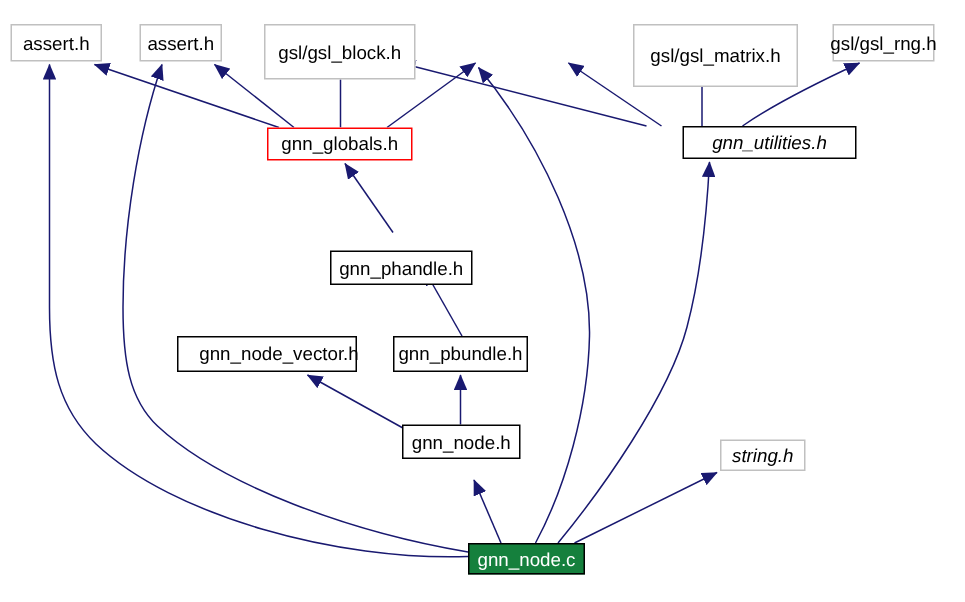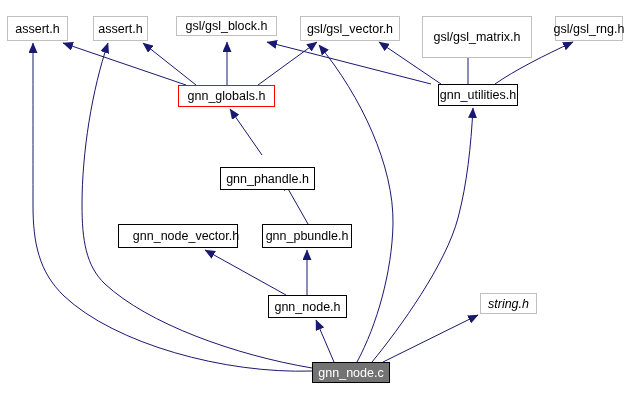--- a/index.html
+++ b/index.html
@@ -4,21 +4,21 @@
 <style>
   html,body{margin:0;padding:0;background:#ffffff;}
   #stage{position:relative;width:643px;height:401px;background:#ffffff;overflow:hidden;
          font-family:"Liberation Sans", sans-serif;}
   #edges{position:absolute;left:0;top:0;width:643px;height:401px;}
   .node{position:absolute;box-sizing:border-box;background:#ffffff;border:1px solid #000000;
         display:flex;align-items:center;justify-content:center;
         font-size:12.5px;color:#000000;white-space:nowrap;cursor:pointer;}
   .node.ext{border-color:#c0c0c0;}
   .node.hl{border-color:#ff0000;}
-  .node.focus{background:#737373;color:#ffffff;border-color:#000000;}
+  .node.focus{background:#15803d;color:#ffffff;border-color:#000000;}
   path.edge{fill:none;stroke:#191970;stroke-width:1;}
 </style>
 </head>
 <body>
 
 <div id="stage">
 
   <svg id="edges" width="643" height="401" viewBox="0 0 643 401" xmlns="http://www.w3.org/2000/svg">
     <defs>
       <marker id="ah" markerUnits="userSpaceOnUse" markerWidth="12" markerHeight="9" refX="10" refY="4.5" orient="auto">
@@ -40,26 +40,25 @@
     <path class="edge" d="M334,362 L316,320" marker-end="url(#ah)"></path>
     <path class="edge" d="M383,362 L478,315" marker-end="url(#ah)"></path>
     <path class="edge" d="M372,362 C400,328 446,264 458,218 C467,184 471,146 473,108" marker-end="url(#ah)"></path>
     <path class="edge" d="M357,362 C377,325 392,272 393,224 C394,166 361,96 319,45" marker-end="url(#ah)"></path>
     <path class="edge" d="M312,371 C225,374 115,344 64,296 C39,272 33,243 33,205 C33,150 33,100 33,43" marker-end="url(#ah)"></path>
     <path class="edge" d="M312,368 C235,355 148,324 105,284 C86,266 82,240 82,205 C82,152 92,90 108,43" marker-end="url(#ah)"></path>
   </svg>
 
   <div class="node ext" style="left:7px;   top:16px;  width:61px;  height:25px;">assert.h</div>
   <div class="node ext" style="left:93px;  top:16px;  width:55px;  height:25px;">assert.h</div>
-  <div class="node ext" style="left:176px; top:16px;  width:101px; height:20px;">gsl/gsl_block.h</div>
-  <div class="node ext" style="left:300px; top:16px;  width:100px; height:25px;">gsl/gsl_vector.h</div>
+  <div class="node ext" style="left:176px; top:16px;  width:101px; height:37px;">gsl/gsl_block.h</div>
   <div class="node ext" style="left:422px; top:16px;  width:110px; height:42px;">gsl/gsl_matrix.h</div>
   <div class="node ext" style="left:555px; top:16px;  width:68px;  height:25px;">gsl/gsl_rng.h</div>
   <div class="node hl" style="left:178px; top:85px;  width:97px;  height:22px;text-align:right;">gnn_globals.h</div>
-  <div class="node" style="left:438px; top:84px;  width:80px;  height:22px;">gnn_utilities.h</div>
+  <div class="node" style="left:455px; top:84px;  width:116px;  height:22px;font-style:italic;">gnn_utilities.h</div>
   <div class="node" style="left:220px; top:155px; width:95px;  height:23px;margin-top:12px;">gnn_phandle.h</div>
   <div class="node" style="left:118px; top:224px; width:120px; height:24px;padding-left:16px;">gnn_node_vector.h</div>
   <div class="node" style="left:262px; top:224px; width:90px;  height:24px;">gnn_pbundle.h</div>
-  <div class="node" style="left:268px; top:295px; width:79px;  height:23px;">gnn_node.h</div>
+  <div class="node" style="left:268px; top:283px; width:79px;  height:23px;">gnn_node.h</div>
   <div class="node ext" style="left:480px; top:293px; width:57px;  height:21px;font-style:italic;">string.h</div>
   <div class="node focus" style="left:312px; top:362px; width:78px;  height:21px;">gnn_node.c</div>
 
 </div>
 
 </body></html>

